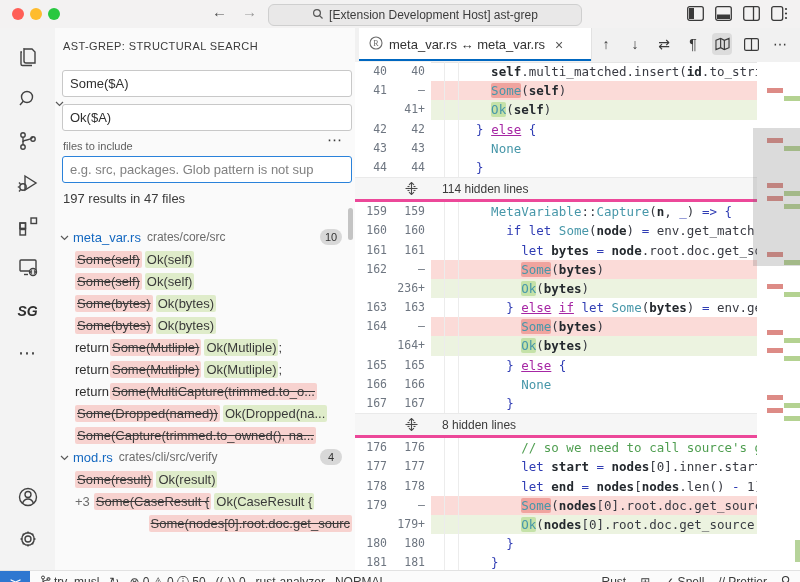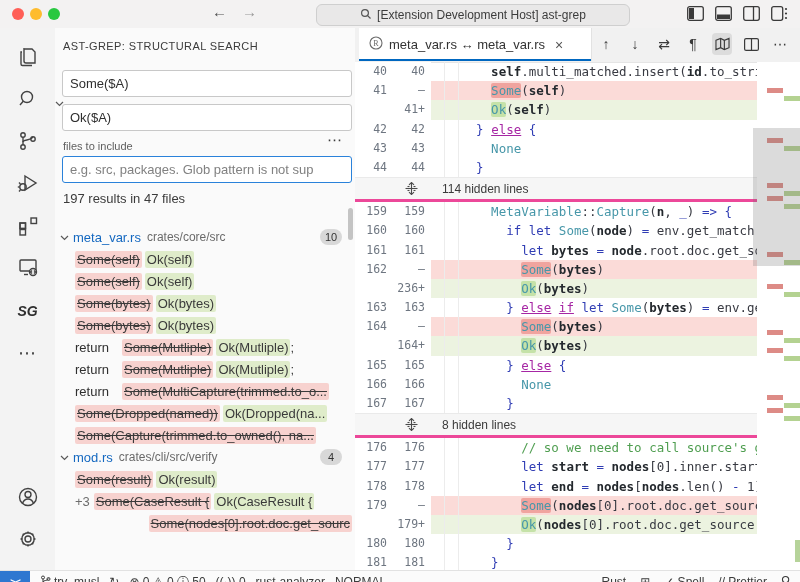--- a/index.html
+++ b/index.html
@@ -4,21 +4,21 @@
 <style>
   html,body{margin:0;padding:0;}
   body{width:800px;height:582px;overflow:hidden;position:relative;background:#fff;
        font-family:"Liberation Sans",sans-serif;color:#3b3b3b;-webkit-font-smoothing:antialiased;}
   
   #titlebar{position:absolute;left:0;top:0;width:800px;height:28px;background:#f3f2f2;border-bottom:1px solid #d8d8d8;}
   .tl{position:absolute;top:8px;width:12px;height:12px;border-radius:50%;}
   .navarrow{position:absolute;top:3px;font-size:15px;color:#4f4f4f;cursor:default;}
   #cmdcenter{position:absolute;left:268px;top:4px;width:312px;height:20px;background:#e9e8e8;
              border:1px solid #cfcfcf;border-radius:6px;display:flex;align-items:center;justify-content:center;
-             font-size:12px;color:#3c3c3c;gap:5px;margin-left:48px;}
+             font-size:12px;color:#3c3c3c;gap:5px;}
   .winicons{position:absolute;right:12px;top:5px;display:flex;gap:10px;}
   .winicons span{width:18px;height:16px;display:inline-flex;align-items:center;justify-content:center;}
   
   #activitybar{position:absolute;left:0;top:28px;width:55px;height:542px;background:#f3f3f3;border-right:1px solid #e4e4e4;
                display:flex;flex-direction:column;align-items:center;}
   .ab-item{width:48px;height:42px;display:flex;align-items:center;justify-content:center;color:#424242;}
   .ab-item svg{stroke:#424242;fill:none;stroke-width:1.4;}
   .ab-sg{font-weight:bold;font-style:italic;font-size:14px;color:#2f2f2f;}
   .ab-more{font-size:18px;color:#424242;letter-spacing:1px;}
   #ab-top{display:flex;flex-direction:column;margin-top:10px;}
@@ -39,21 +39,21 @@
   #sb-tree{position:absolute;left:0;top:198px;width:300px;}
   .filerow{height:22px;display:flex;align-items:center;position:relative;font-size:13px;}
   .filerow svg{margin-left:5px;margin-right:4px;}
   .fname{color:#1468c0;margin-right:6px;white-space:nowrap;}
   .fpath{color:#6a6a6a;font-size:12px;white-space:nowrap;}
   .fbadge{position:absolute;right:13px;top:3px;background:#d8d8d8;color:#333;font-size:11px;border-radius:9px;
           min-width:14px;height:16px;line-height:16px;text-align:center;padding:0 4px;}
   .matchrow{height:22px;display:flex;align-items:center;padding-left:20px;font-size:13px;white-space:nowrap;overflow:hidden;}
   .chip-del{background:#f7d2cf;text-decoration:line-through;color:#3a3a3a;border-radius:2px;padding:1px 2px;margin-right:3px;}
   .chip-add{background:#dfecca;color:#3a3a3a;border-radius:2px;padding:1px 2px;}
-  .m-before{margin-right:13px;color:#2f2f2f;}
+  .m-before{margin-right:1px;color:#2f2f2f;}
   .m-muted{color:#6d6d6d;margin-right:4px;}
   #sb-scrollthumb{position:absolute;right:2px;top:180px;width:5px;height:32px;background:#c4c4c4;border-radius:3px;}
   
   #editor{position:absolute;left:355px;top:28px;width:445px;height:542px;background:#fff;}
   #tabbar{position:absolute;left:0;top:0;width:445px;height:34px;background:#f1f1f1;border-bottom:1px solid #e5e5e5;}
   #tab{position:absolute;left:4px;top:0;width:232px;height:33px;background:#fff;border-right:1px solid #e2e2e2;
        display:flex;align-items:center;font-size:13px;color:#333;}
   #tab-underline{position:absolute;left:4px;top:31px;width:232px;height:2px;background:#0067c0;}
   #tab .rust-ic{margin:0 6px 0 10px;color:#6b6b6b;}
   #tab .closex{margin-left:10px;color:#555;font-size:14px;}

